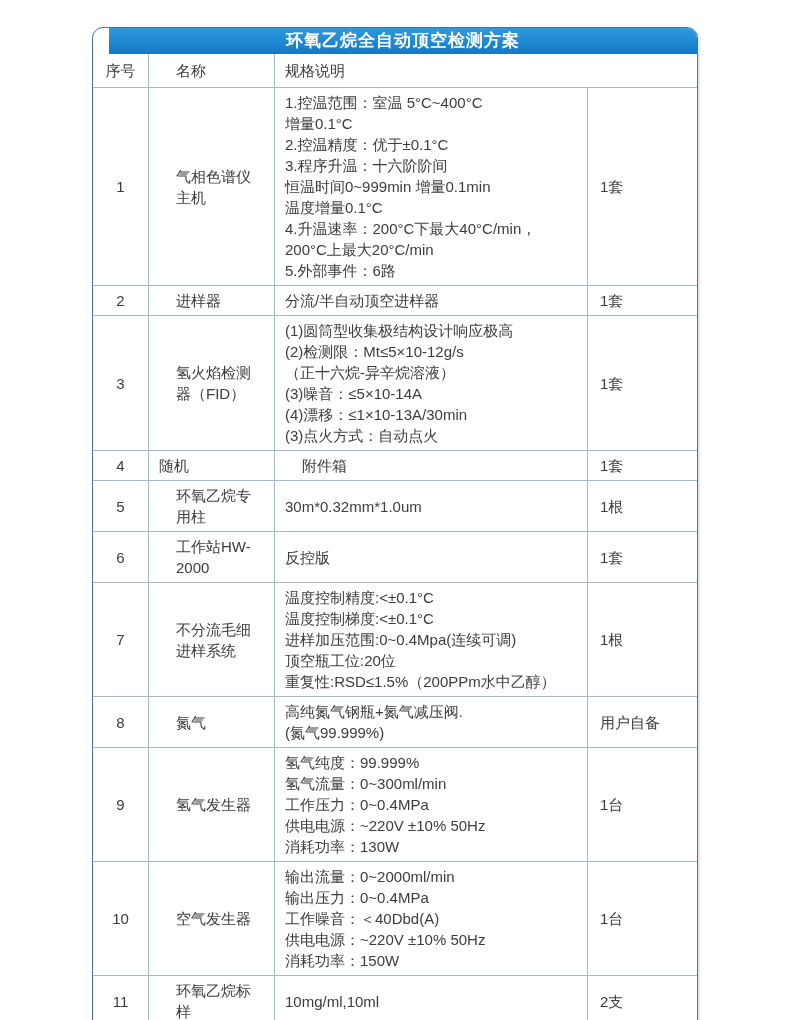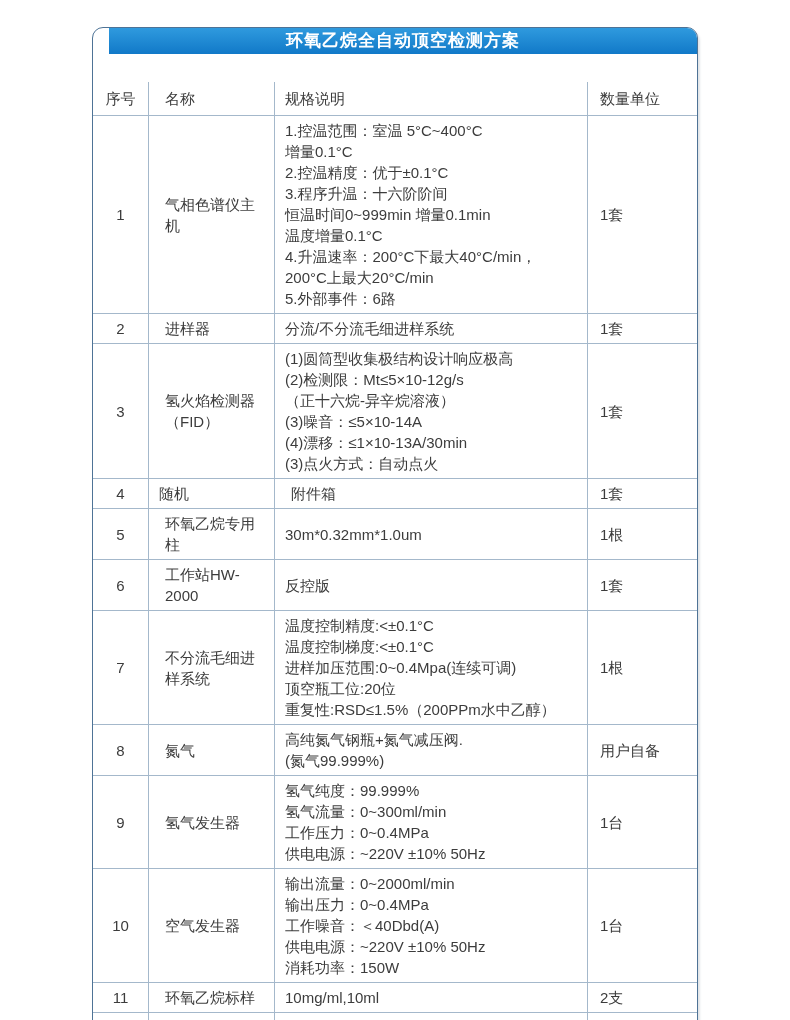--- a/index.html
+++ b/index.html
@@ -28,47 +28,46 @@
     text-align: center;
     line-height: 26px;
     letter-spacing: 1px;
     margin-left: 16px;
   }
   .grid-row {
     display: grid;
     grid-template-columns: 55px 126px 1fr 110px;
     border-top: 1px solid #a4b8cb;
   }
-  .grid-row.header-row { border-top: none; margin-top: 28px; }
+  .grid-row.header-row { border-top: none; }
   .cell {
     display: flex;
     flex-direction: column;
     justify-content: center;
     padding: 4px 10px;
     font-size: 15px;
     line-height: 21px;
   }
   .cell + .cell { border-left: 1px solid #a4b8cb; }
   .cell.no { align-items: center; padding: 4px 2px; }
-  .cell.name { padding-left: 16px; }
+  .cell.name { padding-left: 27px; }
   .cell.qty { padding-left: 12px; }
   .header-row .cell { height: 33px; }
   .spec-line { white-space: nowrap; }
 </style>
 </head>
 <body>
 
 <div class="card">
   <div class="title-bar">环氧乙烷全自动顶空检测方案</div>
 
   <div class="grid-row header-row">
     <div class="cell no">序号</div>
     <div class="cell name">名称</div>
     <div class="cell spec">规格说明</div>
-    <div class="cell qty">数量单位</div>
   </div>
 
   <div id="rows">
       <div class="grid-row">
         <div class="cell no">1</div>
         <div class="cell name">气相色谱仪主机</div>
         <div class="cell spec">
           <div class="spec-line">1.控温范围：室温 5°C~400°C</div>
           <div class="spec-line">增量0.1°C</div>
           <div class="spec-line">2.控温精度：优于±0.1°C</div>
@@ -78,21 +77,21 @@
           <div class="spec-line">4.升温速率：200°C下最大40°C/min，</div>
           <div class="spec-line">200°C上最大20°C/min</div>
           <div class="spec-line">5.外部事件：6路</div>
         </div>
         <div class="cell qty">1套</div>
       </div>
       <div class="grid-row">
         <div class="cell no">2</div>
         <div class="cell name">进样器</div>
         <div class="cell spec">
-          <div class="spec-line">分流/不分流毛细进样系统</div>
+          <div class="spec-line">分流/半自动顶空进样器</div>
         </div>
         <div class="cell qty">1套</div>
       </div>
       <div class="grid-row">
         <div class="cell no">3</div>
         <div class="cell name">氢火焰检测器（FID）</div>
         <div class="cell spec">
           <div class="spec-line">(1)圆筒型收集极结构设计响应极高</div>
           <div class="spec-line">(2)检测限：Mt≤5×10-12g/s</div>
           <div class="spec-line">（正十六烷-异辛烷溶液）</div>
@@ -148,20 +147,21 @@
         <div class="cell qty">用户自备</div>
       </div>
       <div class="grid-row">
         <div class="cell no">9</div>
         <div class="cell name">氢气发生器</div>
         <div class="cell spec">
           <div class="spec-line">氢气纯度：99.999%</div>
           <div class="spec-line">氢气流量：0~300ml/min</div>
           <div class="spec-line">工作压力：0~0.4MPa</div>
           <div class="spec-line">供电电源：~220V ±10% 50Hz</div>
+          <div class="spec-line">消耗功率：130W</div>
         </div>
         <div class="cell qty">1台</div>
       </div>
       <div class="grid-row">
         <div class="cell no">10</div>
         <div class="cell name">空气发生器</div>
         <div class="cell spec">
           <div class="spec-line">输出流量：0~2000ml/min</div>
           <div class="spec-line">输出压力：0~0.4MPa</div>
           <div class="spec-line">工作噪音：＜40Dbd(A)</div>

